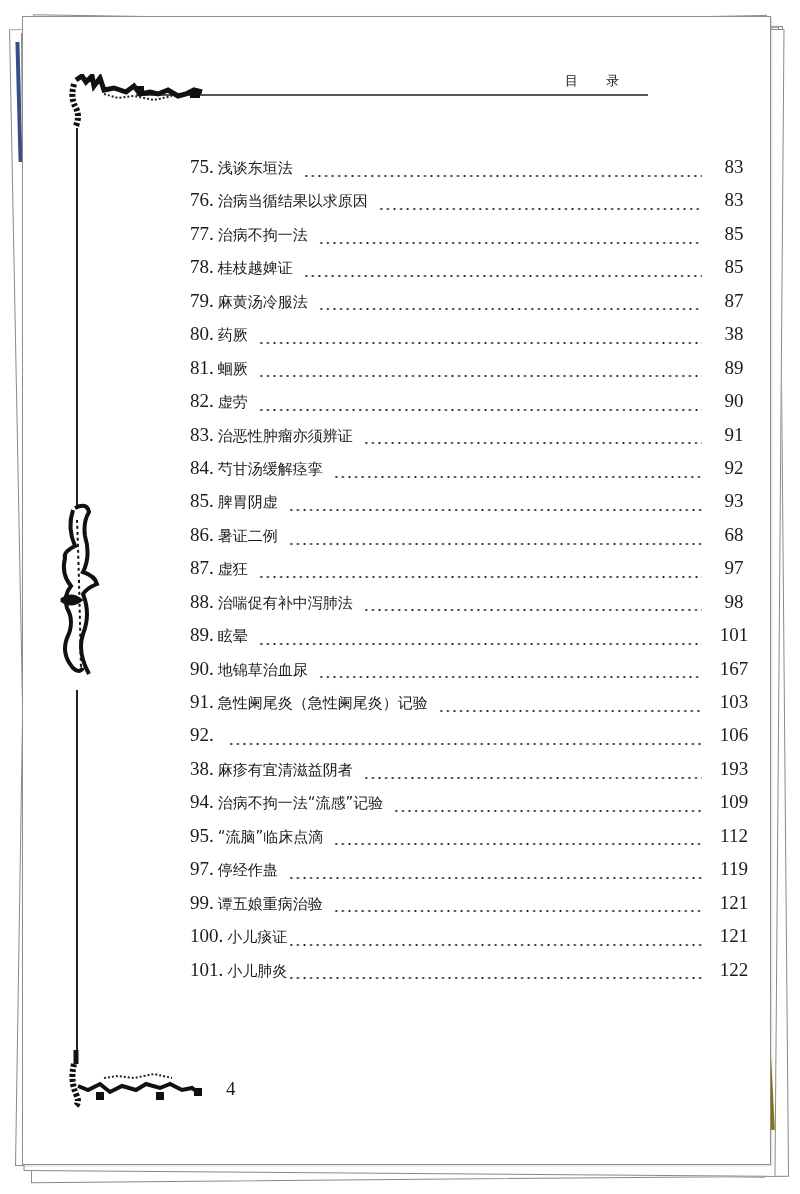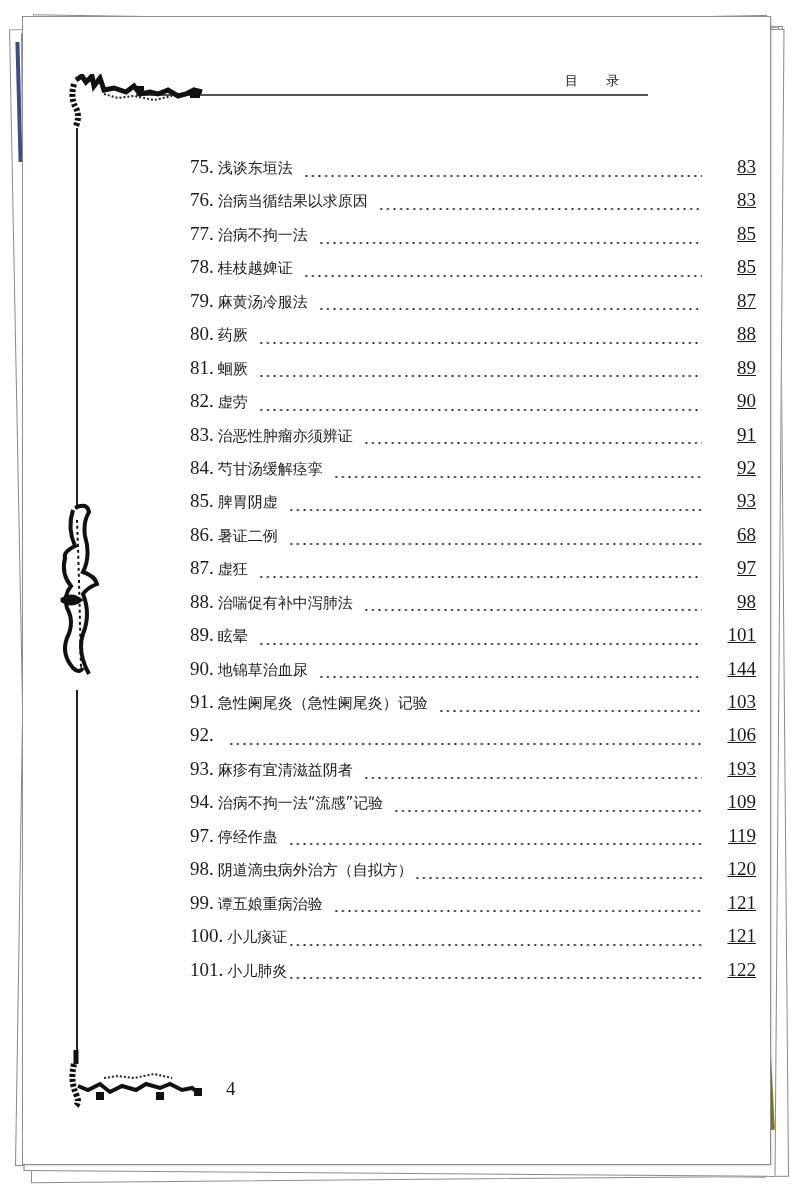--- a/index.html
+++ b/index.html
@@ -33,21 +33,21 @@
     white-space: nowrap;
   }
   .row .num { margin-right: 4px; }
   .row .title { font-family: "DejaVu Sans", sans-serif; font-size: 15px; }
   .row .leader {
     flex: 1; margin: 0 10px; height: 4px; align-self: center; margin-top: 6px;
     background-image: radial-gradient(circle, #222 0.9px, transparent 1.2px);
     background-size: 6.6px 4px; background-repeat: repeat-x; background-position: left center;
   }
   .row.tight .leader { margin-left: 1px; }
-  .row .page-no { width: 44px; text-align: right; text-decoration: underline; }
+  .row .page-no { width: 44px; text-align: center; }
   .folio { position: absolute; left: 226px; top: 1078px; font-size: 19px; color: #222; }
 </style>
 </head>
 <body>
 
 <div class="sheet s4"></div>
 <div class="sheet s3"></div>
 <div class="accent-blue"></div>
 <div class="sheet s2"></div>
 <div class="sheet s1"></div>
@@ -113,21 +113,21 @@
   <div class="row">
       <span class="num">79.</span>
       <span class="title">麻黄汤冷服法</span>
       <span class="leader"></span>
       <span class="page-no">87</span>
     </div>
   <div class="row">
       <span class="num">80.</span>
       <span class="title">药厥</span>
       <span class="leader"></span>
-      <span class="page-no">88</span>
+      <span class="page-no">38</span>
     </div>
   <div class="row">
       <span class="num">81.</span>
       <span class="title">蛔厥</span>
       <span class="leader"></span>
       <span class="page-no">89</span>
     </div>
   <div class="row">
       <span class="num">82.</span>
       <span class="title">虚劳</span>
@@ -173,56 +173,56 @@
   <div class="row">
       <span class="num">89.</span>
       <span class="title">眩晕</span>
       <span class="leader"></span>
       <span class="page-no">101</span>
     </div>
   <div class="row">
       <span class="num">90.</span>
       <span class="title">地锦草治血尿</span>
       <span class="leader"></span>
-      <span class="page-no">144</span>
+      <span class="page-no">167</span>
     </div>
   <div class="row">
       <span class="num">91.</span>
       <span class="title">急性阑尾炎（急性阑尾炎）记验</span>
       <span class="leader"></span>
       <span class="page-no">103</span>
     </div>
   <div class="row">
       <span class="num">92.</span>
       <span class="leader"></span>
       <span class="page-no">106</span>
     </div>
   <div class="row">
-      <span class="num">93.</span>
+      <span class="num">38.</span>
       <span class="title">麻疹有宜清滋益阴者</span>
       <span class="leader"></span>
       <span class="page-no">193</span>
     </div>
   <div class="row">
       <span class="num">94.</span>
       <span class="title">治病不拘一法“流感”记验</span>
       <span class="leader"></span>
       <span class="page-no">109</span>
     </div>
   <div class="row">
+      <span class="num">95.</span>
+      <span class="title">“流脑”临床点滴</span>
+      <span class="leader"></span>
+      <span class="page-no">112</span>
+    </div>
+  <div class="row">
       <span class="num">97.</span>
       <span class="title">停经作蛊</span>
       <span class="leader"></span>
       <span class="page-no">119</span>
-    </div>
-  <div class="row tight">
-      <span class="num">98.</span>
-      <span class="title">阴道滴虫病外治方（自拟方）</span>
-      <span class="leader"></span>
-      <span class="page-no">120</span>
     </div>
   <div class="row">
       <span class="num">99.</span>
       <span class="title">谭五娘重病治验</span>
       <span class="leader"></span>
       <span class="page-no">121</span>
     </div>
   <div class="row tight">
       <span class="num">100.</span>
       <span class="title">小儿痰证</span>

